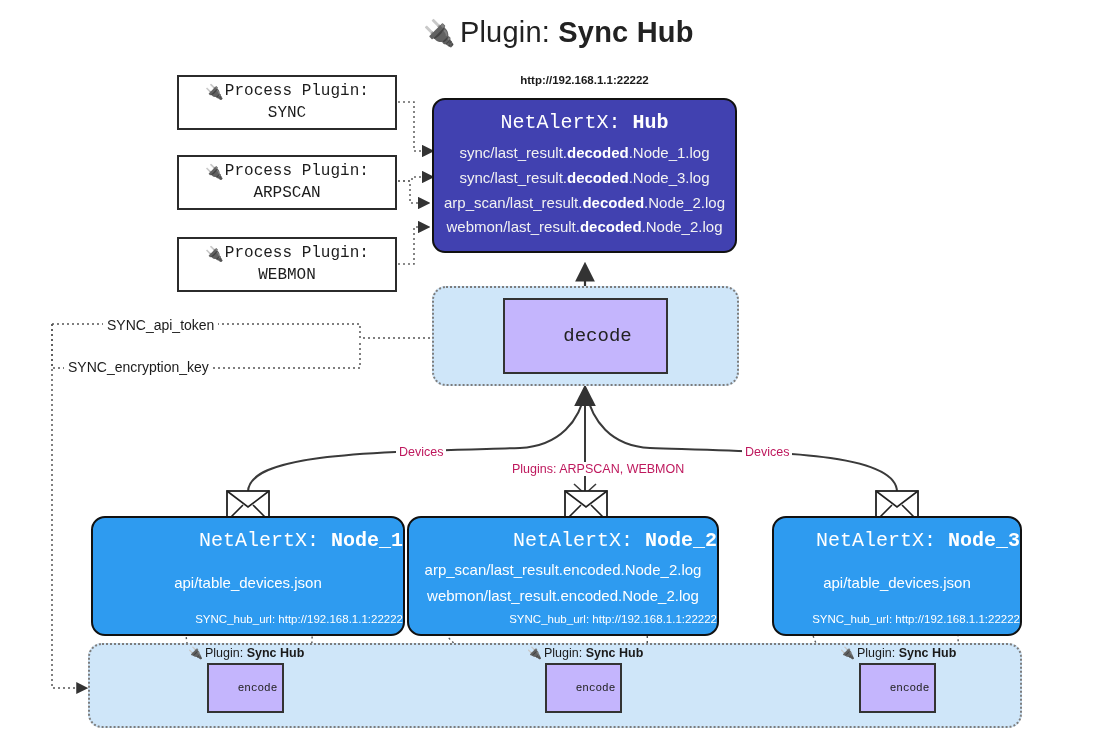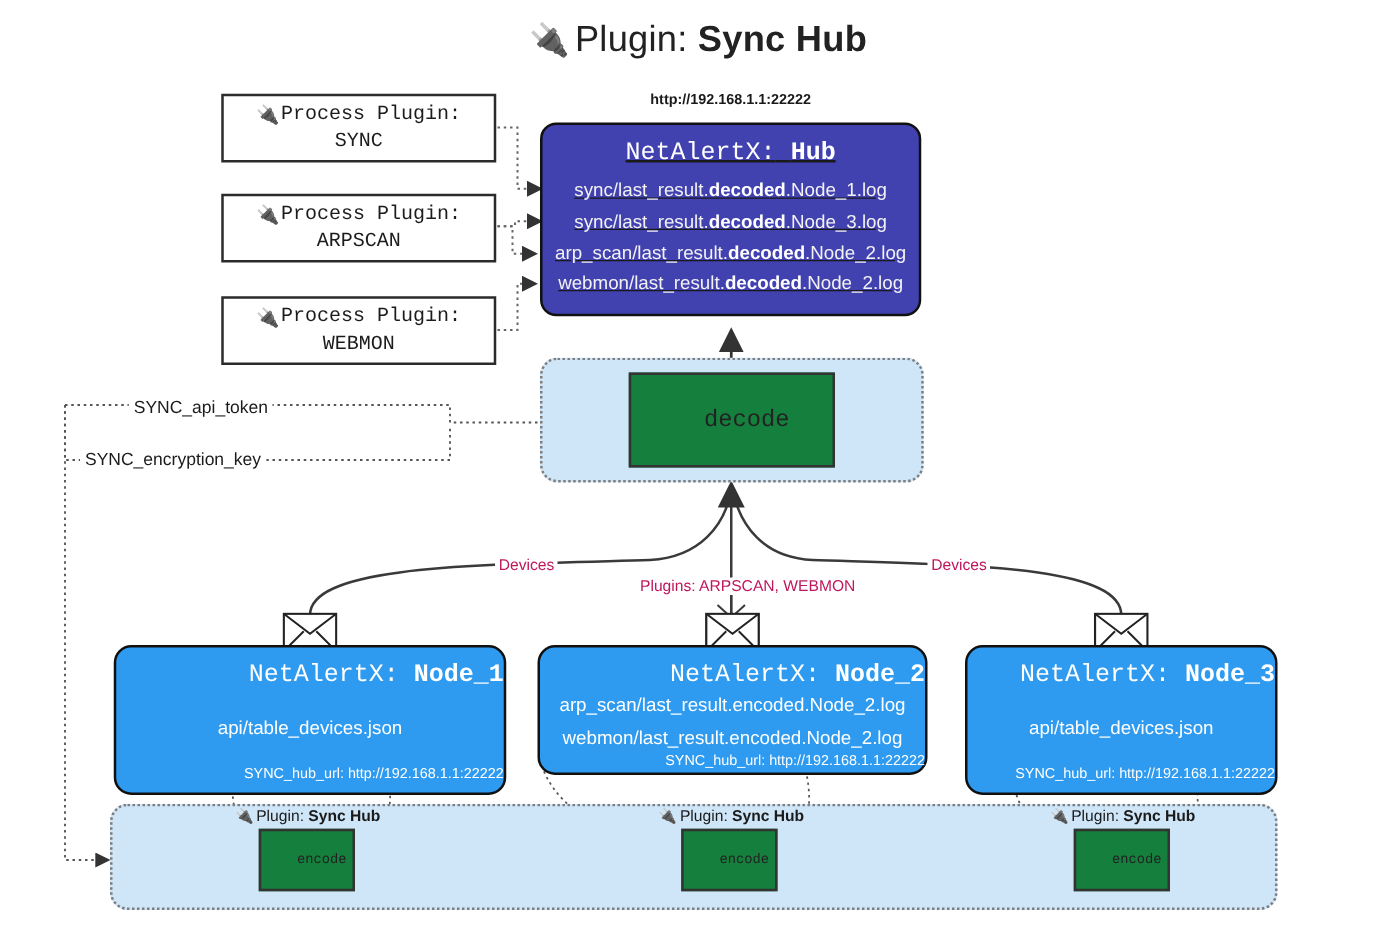--- a/index.html
+++ b/index.html
@@ -59,21 +59,21 @@
   .node .line{font-size:15px;color:#ffffff;white-space:nowrap;line-height:1.7;}
   .node .foot{font-size:11.5px;color:#ffffff;white-space:nowrap;padding-bottom:9px;}
 
   
   .dashbox{
     border:2px dotted #7d7d7d;border-radius:14px;background:#cfe6f9;
     box-sizing:border-box;
   }
 
   .whitebox{
-    border:2px solid #333;background:#15803d;box-sizing:border-box;
+    border:2px solid #333;background:#c4b5fd;box-sizing:border-box;
     display:flex;align-items:center;justify-content:center;
     font-family:"Liberation Mono","DejaVu Sans Mono",monospace;color:#222;padding-left:24px;
   }
 
   .plugin-tag{
     font-size:12.5px;white-space:nowrap;color:#1a1a1a;display:flex;align-items:center;
   }
   .plugin-tag .plug{font-family:"DejaVu Sans",sans-serif;font-size:12px;margin-right:2px;}
   .plugin-tag b{font-weight:bold;}
 
@@ -155,21 +155,21 @@
   <div class="abs procbox" style="left:177px;top:237px;">
     <div class="l1">
         <span class="plug">🔌</span>
         <span>Process Plugin:</span>
       </div>
     <div class="l2">WEBMON</div>
   </div>
 
   <div class="abs" style="left:432px;top:74px;width:305px;text-align:center;font-size:11.5px;font-weight:bold;color:#1a1a1a;">http://192.168.1.1:22222</div>
 
-  <div class="abs hub" style="left:432px;top:98px;text-decoration:underline;">
+  <div class="abs hub" style="left:432px;top:98px;">
     <div class="hdr">
       <span>NetAlertX:</span>
       <b>Hub</b>
     </div>
     <div class="line"><span>sync/last_result.</span><b>decoded</b><span>.Node_1.log</span></div>
     <div class="line"><span>sync/last_result.</span><b>decoded</b><span>.Node_3.log</span></div>
     <div class="line"><span>arp_scan/last_result.</span><b>decoded</b><span>.Node_2.log</span></div>
     <div class="line"><span>webmon/last_result.</span><b>decoded</b><span>.Node_2.log</span></div>
   </div>
 
@@ -211,21 +211,21 @@
     <div class="hdr">
       <span>NetAlertX:</span>
       <b>Node_1</b>
     </div>
     <div class="body">
       <div class="line">api/table_devices.json</div>
     </div>
     <div class="foot">SYNC_hub_url: http://192.168.1.1:22222</div>
   </div>
 
-  <div class="abs node" style="left:430px;top:516px;width:312px;height:104px;">
+  <div class="abs node" style="left:407px;top:516px;width:312px;height:120px;">
     <div class="hdr">
       <span>NetAlertX:</span>
       <b>Node_2</b>
     </div>
     <div class="body">
       <div class="line">arp_scan/last_result.encoded.Node_2.log</div>
       <div class="line">webmon/last_result.encoded.Node_2.log</div>
     </div>
     <div class="foot">SYNC_hub_url: http://192.168.1.1:22222</div>
   </div>

